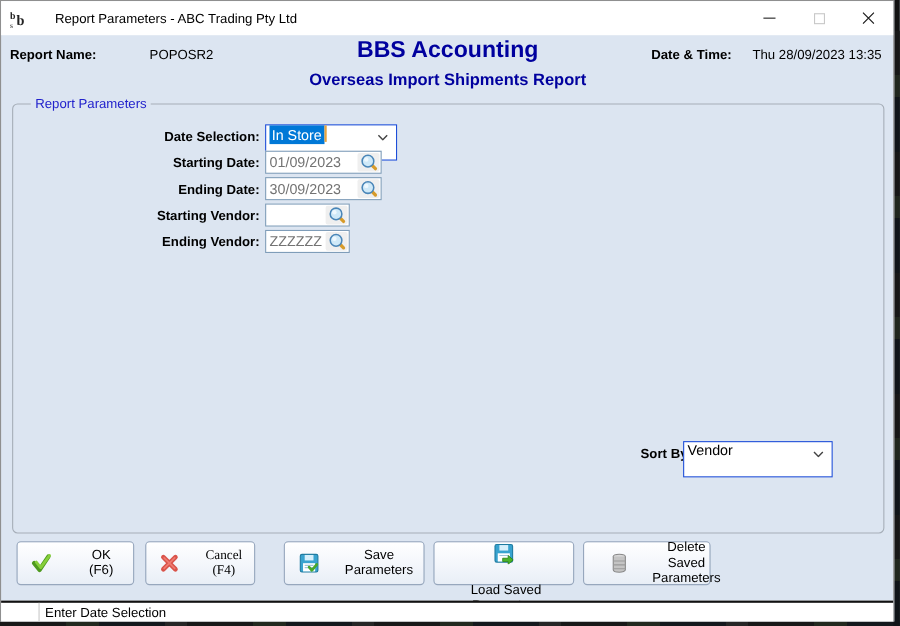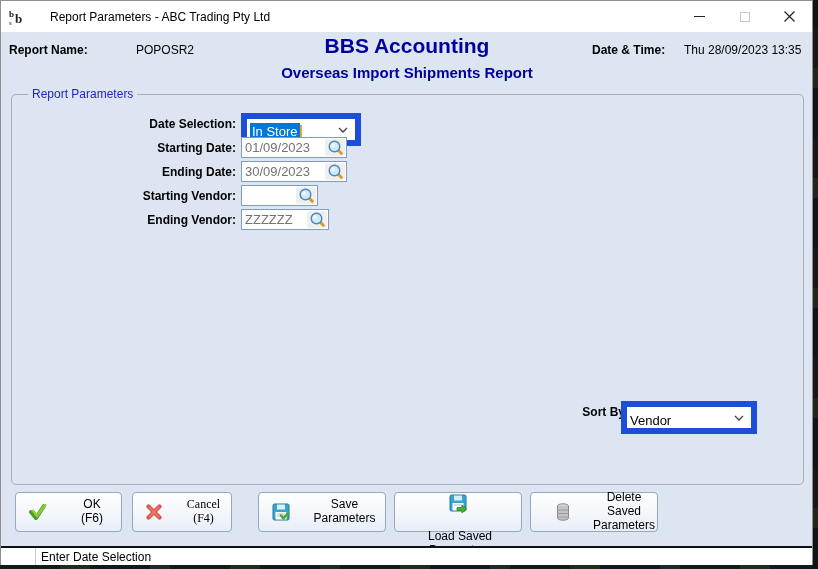--- a/index.html
+++ b/index.html
@@ -62,22 +62,22 @@
   .field {
     position:absolute; height:21px; background:#ffffff;
     border:1px solid #7f9db9; display:flex; align-items:center;
   }
   .field .text { font-size:13px; color:#737373; padding-left:3px; flex:1; white-space:pre; overflow:hidden; }
   .lookup-btn {
     width:20px; height:17px; margin-right:1px; background:#efefef; border-radius:2px;
     display:flex; align-items:center; justify-content:center; flex:0 0 auto;
   }
   .combobox {
-    position:absolute; height:33px; background:#fff; border:6px solid #1d4ed8;
-    display:flex; align-items:flex-end; padding-left:3px;
+    position:absolute; height:33px; background:#fff; border:1px solid #1d4ed8;
+    display:flex; align-items:flex-start; padding-left:3px;
   }
   .combobox .chev { position:absolute; right:7px; top:8px; }
   .sel-highlight { background:#0078d7; color:#fff; font-size:13px; padding:1px 2px; }
   .sel-caret { display:inline-block; width:2px; height:15px; background:#e8a33d; vertical-align:middle; }
   .combo-value { font-size:13px; color:#000; }
   
   .btn {
     position:absolute; top:491px; height:40px;
     border:1px solid #97a7bd; border-radius:4px;
     background:linear-gradient(180deg,#ffffff 0%,#f3f6fb 55%,#e8eef6 100%);
@@ -178,21 +178,21 @@
     <span class="text"></span>
     <span class="lookup-btn">
       <svg width="17" height="17" viewBox="0 0 17 17">
         <line x1="11.5" y1="11.5" x2="14.3" y2="14.3" stroke="#d79b2a" stroke-width="3" stroke-linecap="round"></line>
         <circle cx="7.5" cy="7.5" r="5.3" fill="#cfe9f8" stroke="#4a86b8" stroke-width="1.4"></circle>
         <circle cx="6" cy="6" r="2" fill="#eef8fe"></circle>
       </svg>
     </span>
   </div>
 
-  <div class="field" style="left:240px; top:208px; width:88px;">
+  <div class="field" style="left:240px; top:208px; width:77px;">
     <span class="text">ZZZZZZ</span>
     <span class="lookup-btn">
       <svg width="17" height="17" viewBox="0 0 17 17">
         <line x1="11.5" y1="11.5" x2="14.3" y2="14.3" stroke="#d79b2a" stroke-width="3" stroke-linecap="round"></line>
         <circle cx="7.5" cy="7.5" r="5.3" fill="#cfe9f8" stroke="#4a86b8" stroke-width="1.4"></circle>
         <circle cx="6" cy="6" r="2" fill="#eef8fe"></circle>
       </svg>
     </span>
   </div>
 
@@ -236,21 +236,21 @@
     <svg class="icon" width="20" height="20" viewBox="0 0 20 20">
       <rect x="2" y="2" width="16" height="16" rx="1.5" fill="#38a3cf" stroke="#1f7ba0"></rect>
       <rect x="6" y="2.5" width="8" height="5" fill="#d7f0fb"></rect>
       <rect x="4.5" y="10" width="11" height="7.5" fill="#ffffff"></rect>
       <line x1="6" y1="12" x2="14" y2="12" stroke="#9fc4d6"></line>
       <path d="M9 14.5 h5 v-2.5 l4.5 4 l-4.5 4 v-2.5 h-5 z" fill="#49b42a" stroke="#2f8516" stroke-width="0.8"></path>
     </svg>
     <span class="btn-label">Load Saved Parameters</span>
   </div>
 
-  <div class="btn" style="left:529px; width:128px;padding-left:23px;">
+  <div class="btn" style="left:529px; width:116px;padding-left:23px;">
     <svg class="icon" width="18" height="20" viewBox="0 0 18 20">
       <ellipse cx="9" cy="4" rx="5.5" ry="2.2" fill="#d8d8d8" stroke="#8a8a8a"></ellipse>
       <path d="M3.5 4 v12 a5.5 2.2 0 0 0 11 0 v-12" fill="#c4c4c4" stroke="#8a8a8a"></path>
       <line x1="3.5" y1="8" x2="14.5" y2="8" stroke="#9a9a9a"></line>
       <line x1="3.5" y1="11.5" x2="14.5" y2="11.5" stroke="#9a9a9a"></line>
       <line x1="3.5" y1="15" x2="14.5" y2="15" stroke="#9a9a9a"></line>
     </svg>
     <span class="btn-label">Delete Saved Parameters</span>
   </div>
 

